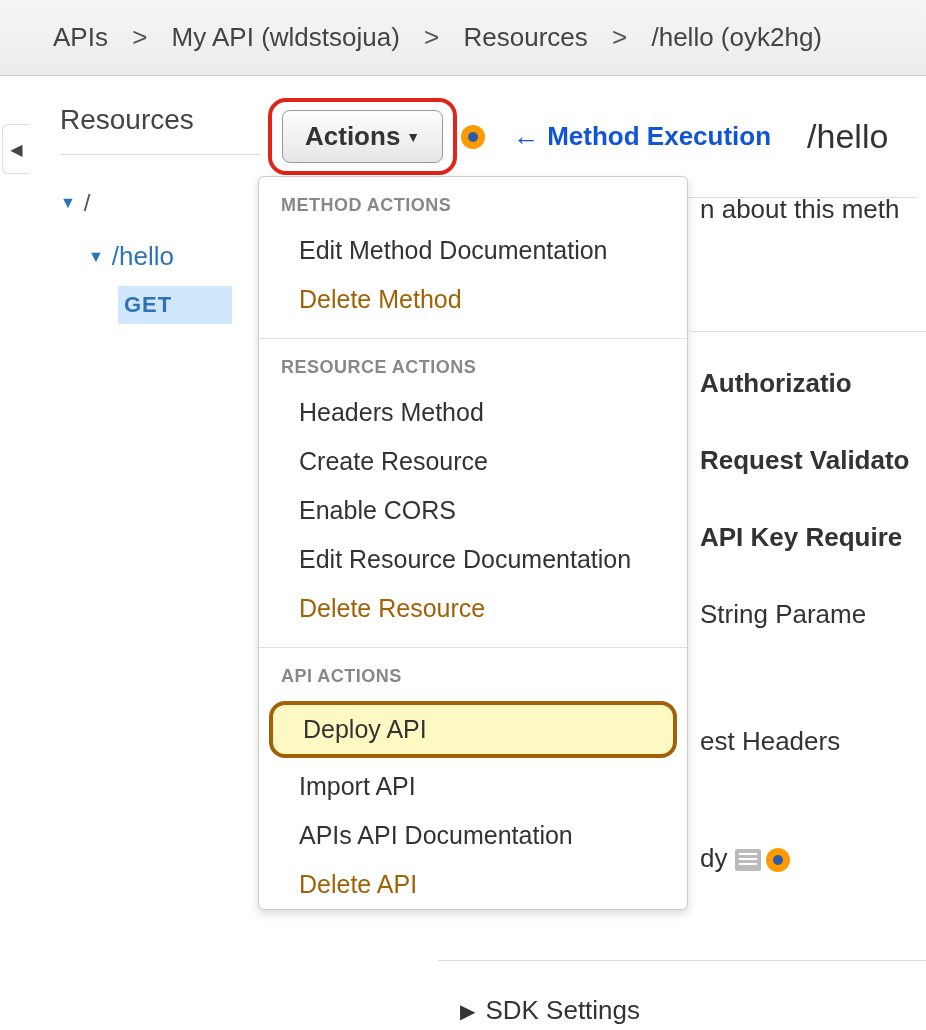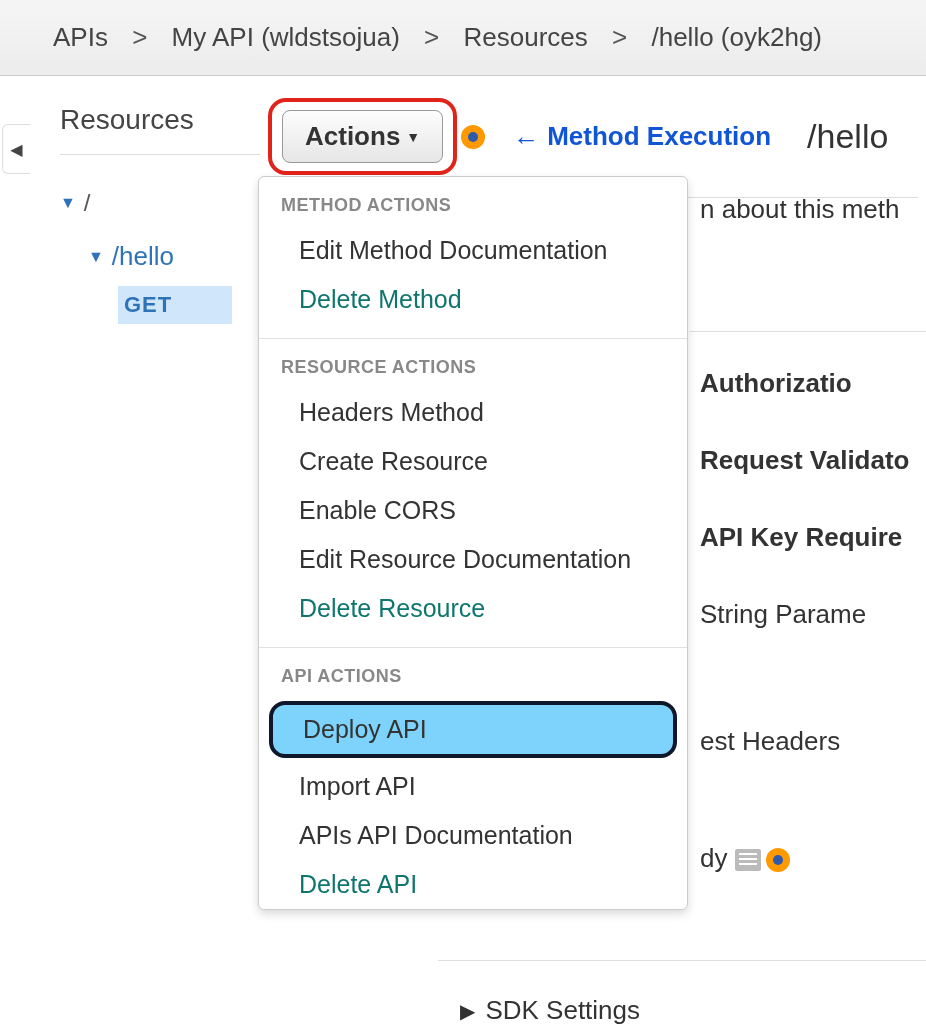--- a/index.html
+++ b/index.html
@@ -193,31 +193,31 @@
     color: #888;
     letter-spacing: 0.5px;
     padding: 18px 22px 10px 22px;
   }
   .dropdown .item {
     font-size: 25px;
     color: #333;
     padding: 10px 22px 10px 40px;
     cursor: pointer;
   }
-  .dropdown .item.danger { color: #0f766e; }
+  .dropdown .item.danger { color: #a16207; }
   .dropdown hr {
     border: none;
     border-top: 1px solid #e0e0e0;
     margin: 14px 0 0 0;
   }
   .dropdown .highlight-wrap {
-    border: 4px solid #0f172a;
+    border: 4px solid #a16207;
     border-radius: 16px;
     margin: 4px 10px;
-    background: #7dd3fc;
+    background: #fef9c3;
   }
   .dropdown .highlight-wrap .item {
     padding-left: 30px;
     background: transparent;
   }
 
   
   .right-content {
     position: absolute;
     left: 450px;

